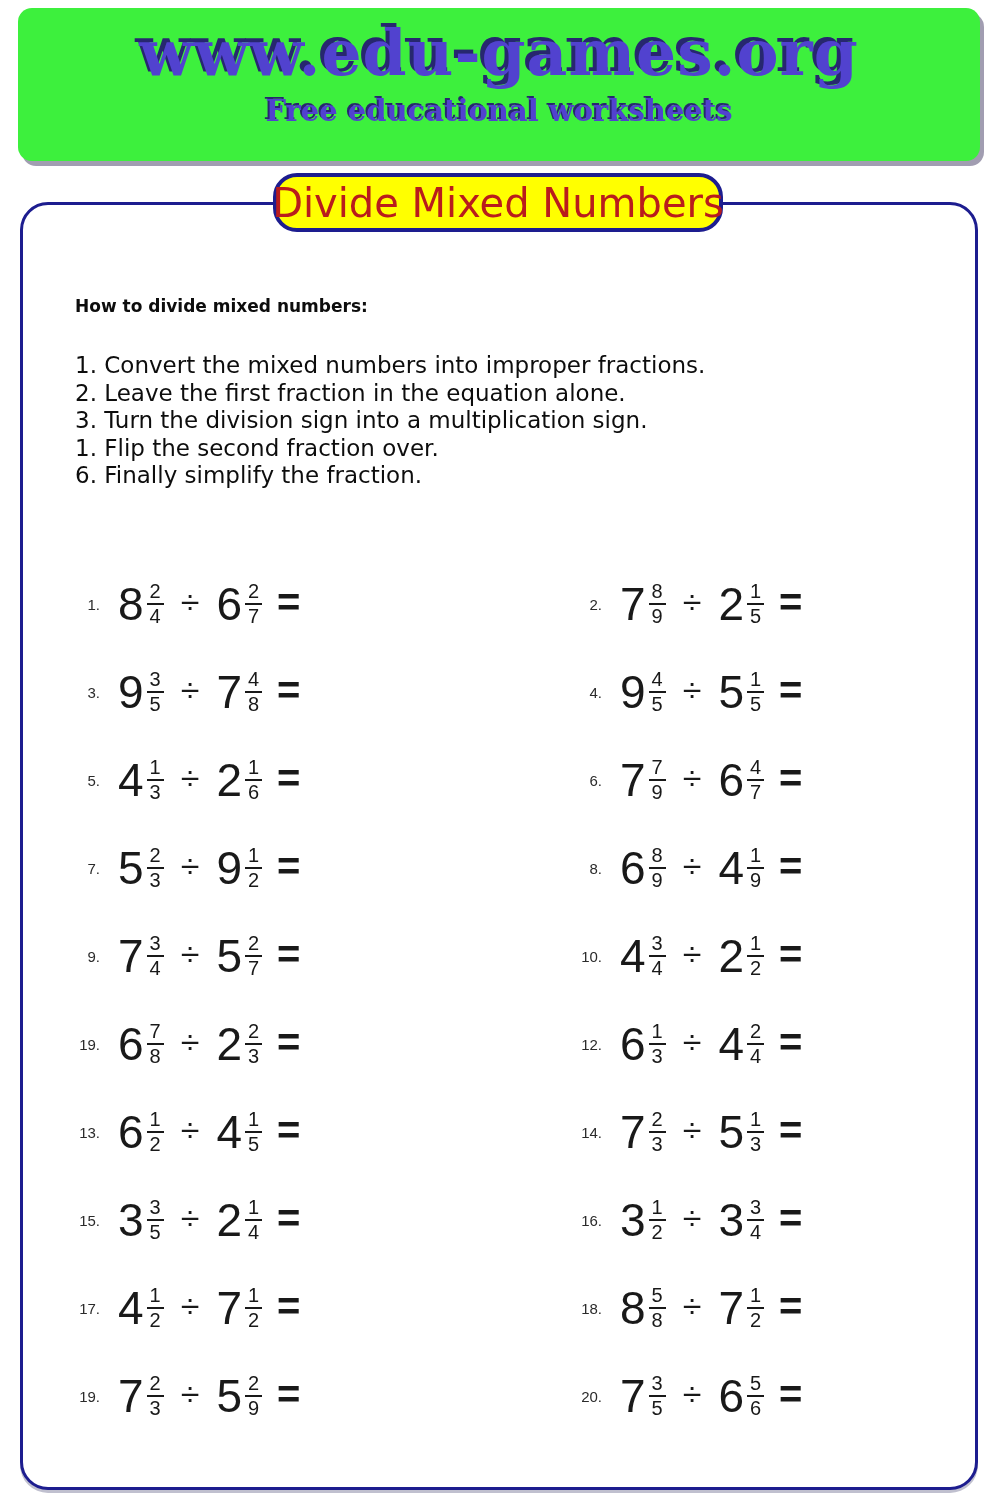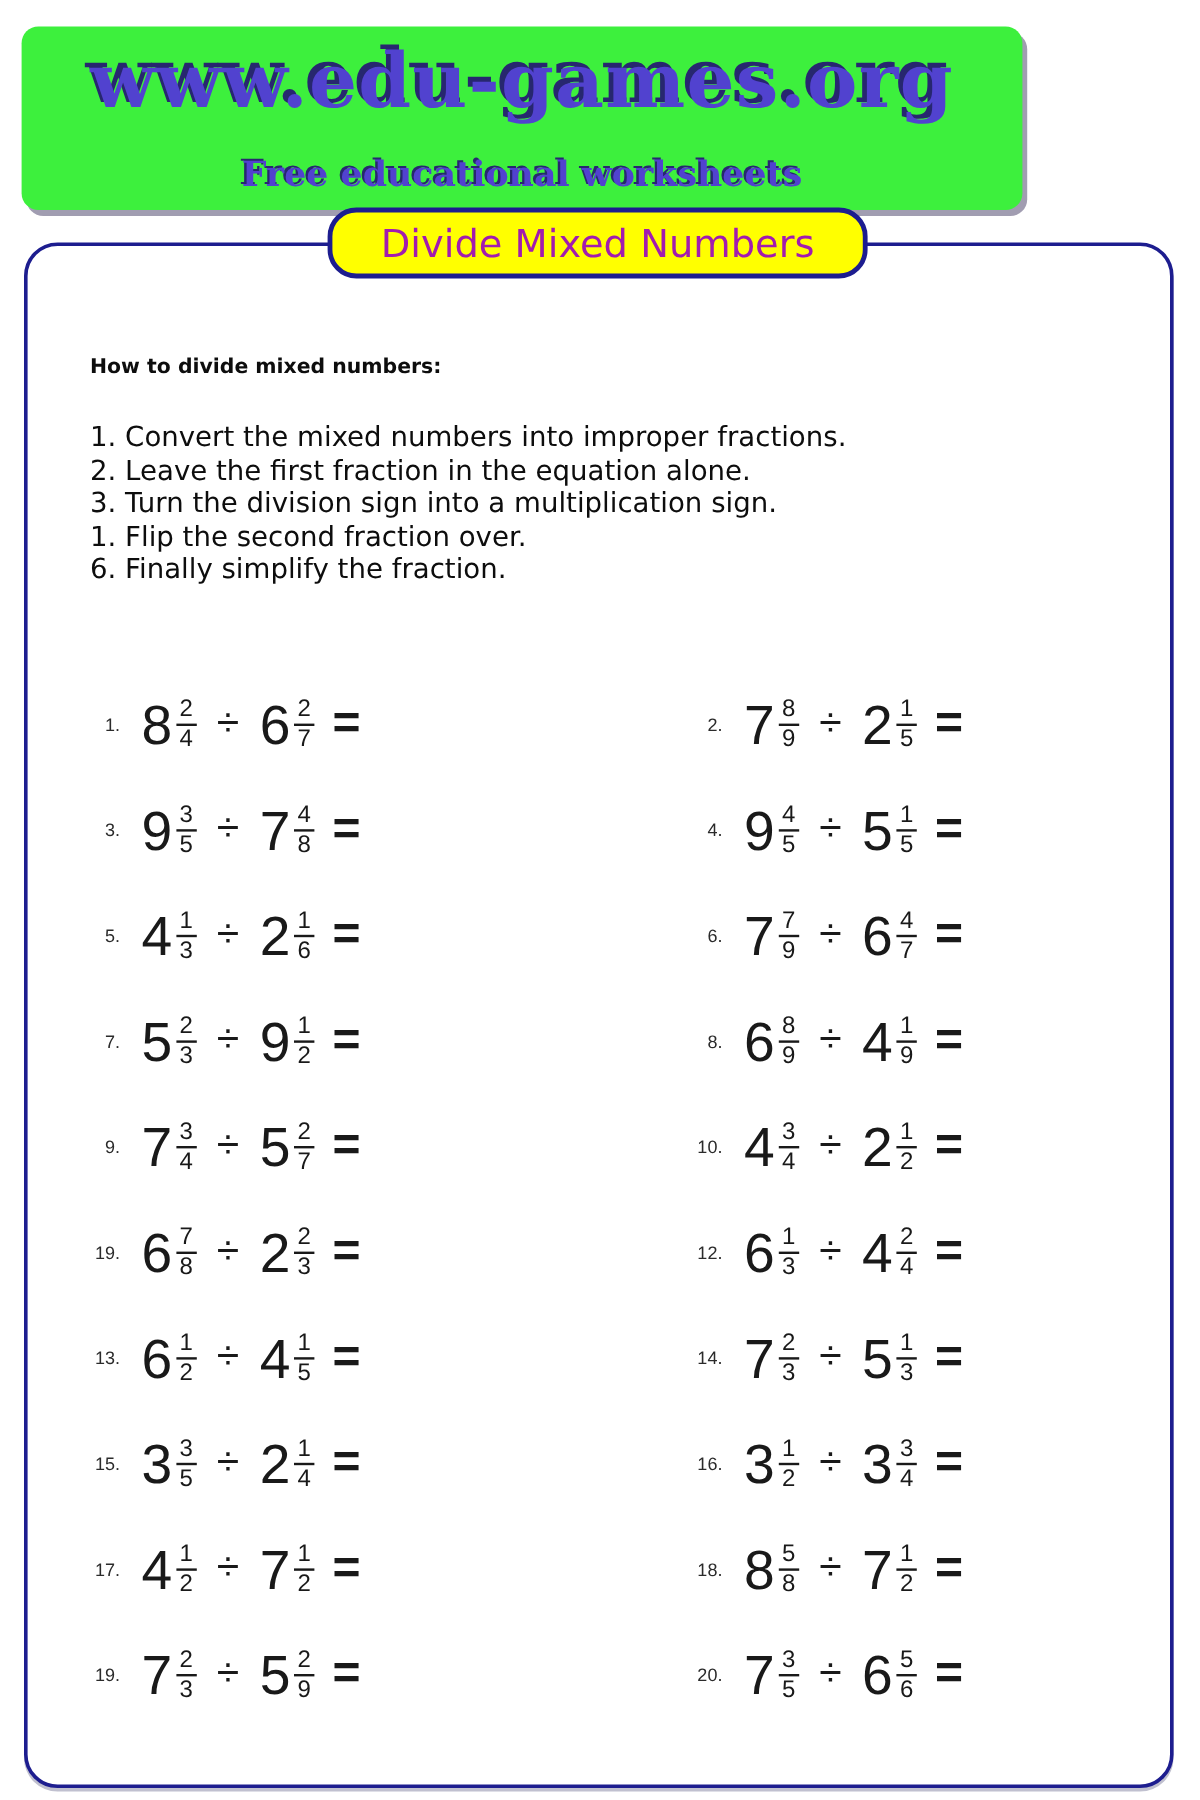--- a/index.html
+++ b/index.html
@@ -1,49 +1,49 @@
 <!DOCTYPE html>
 <html><head>
 <meta charset="utf-8">
 <style>
   * { margin:0; padding:0; box-sizing:border-box; }
   html,body { width:1000px; height:1500px; background:#ffffff; }
   body { position:relative; font-family:"Liberation Sans", sans-serif; overflow:hidden; }
 
   
   .banner {
-    position:absolute; left:18px; top:22px; width:834px; height:153px;
+    position:absolute; left:18px; top:8px; width:962px; height:153px;
     background:#3df03d; border-radius:14px;
     box-shadow:4px 5px 0 rgba(110,105,135,0.65);
   }
   .site-title {
     text-align:center; padding-top:8px;
     font-family:"DejaVu Serif", serif; font-weight:bold; font-size:63px;
     color:#5142cf; letter-spacing:1px;
     text-shadow:-4px -4px 0 #27276f;
   }
   .tagline {
-    text-align:center; margin-top:24px;
+    text-align:center; margin-top:4px;
     font-family:"DejaVu Serif", serif; font-weight:bold; font-size:29px;
     color:#5142cf; text-shadow:-2px -2px 0 #27276f;
   }
 
   
   .sheet {
     position:absolute; left:20px; top:202px; width:958px; height:1288px;
     background:#ffffff; border:3px solid #1d1d8f; border-radius:28px;
     box-shadow:0 3px 0 rgba(130,130,160,0.5);
   }
 
   
   .badge {
     position:absolute; left:273px; top:173px; width:450px; height:59px;
     background:#ffff00; border:4px solid #1d1d8f; border-radius:24px;
     z-index:2; display:flex; align-items:center; justify-content:center;
-    font-family:"DejaVu Sans", sans-serif; font-size:32px; color:#a21caf;
+    font-family:"DejaVu Sans", sans-serif; font-size:40px; color:#b91c1c;
     white-space:nowrap;
   }
 
   
   .howto {
     position:absolute; left:75px; top:296px;
     font-family:"DejaVu Sans", sans-serif; font-size:17px; color:#0d0d0d;font-weight:bold;
   }
   .steps {
     position:absolute; left:75px; top:352px;

